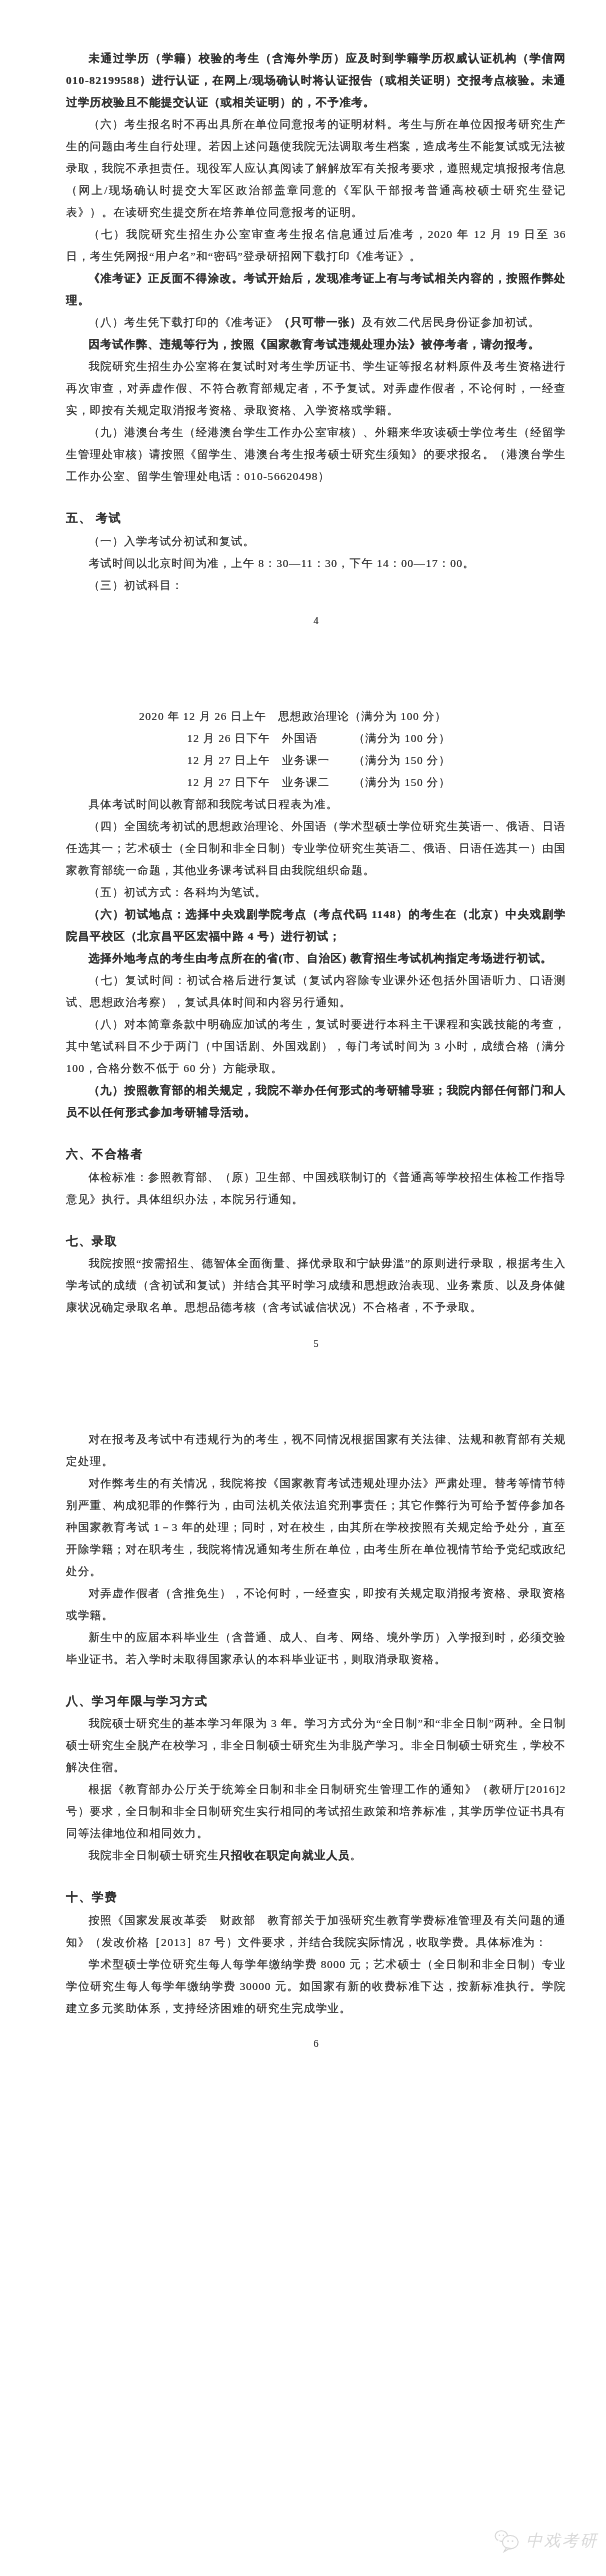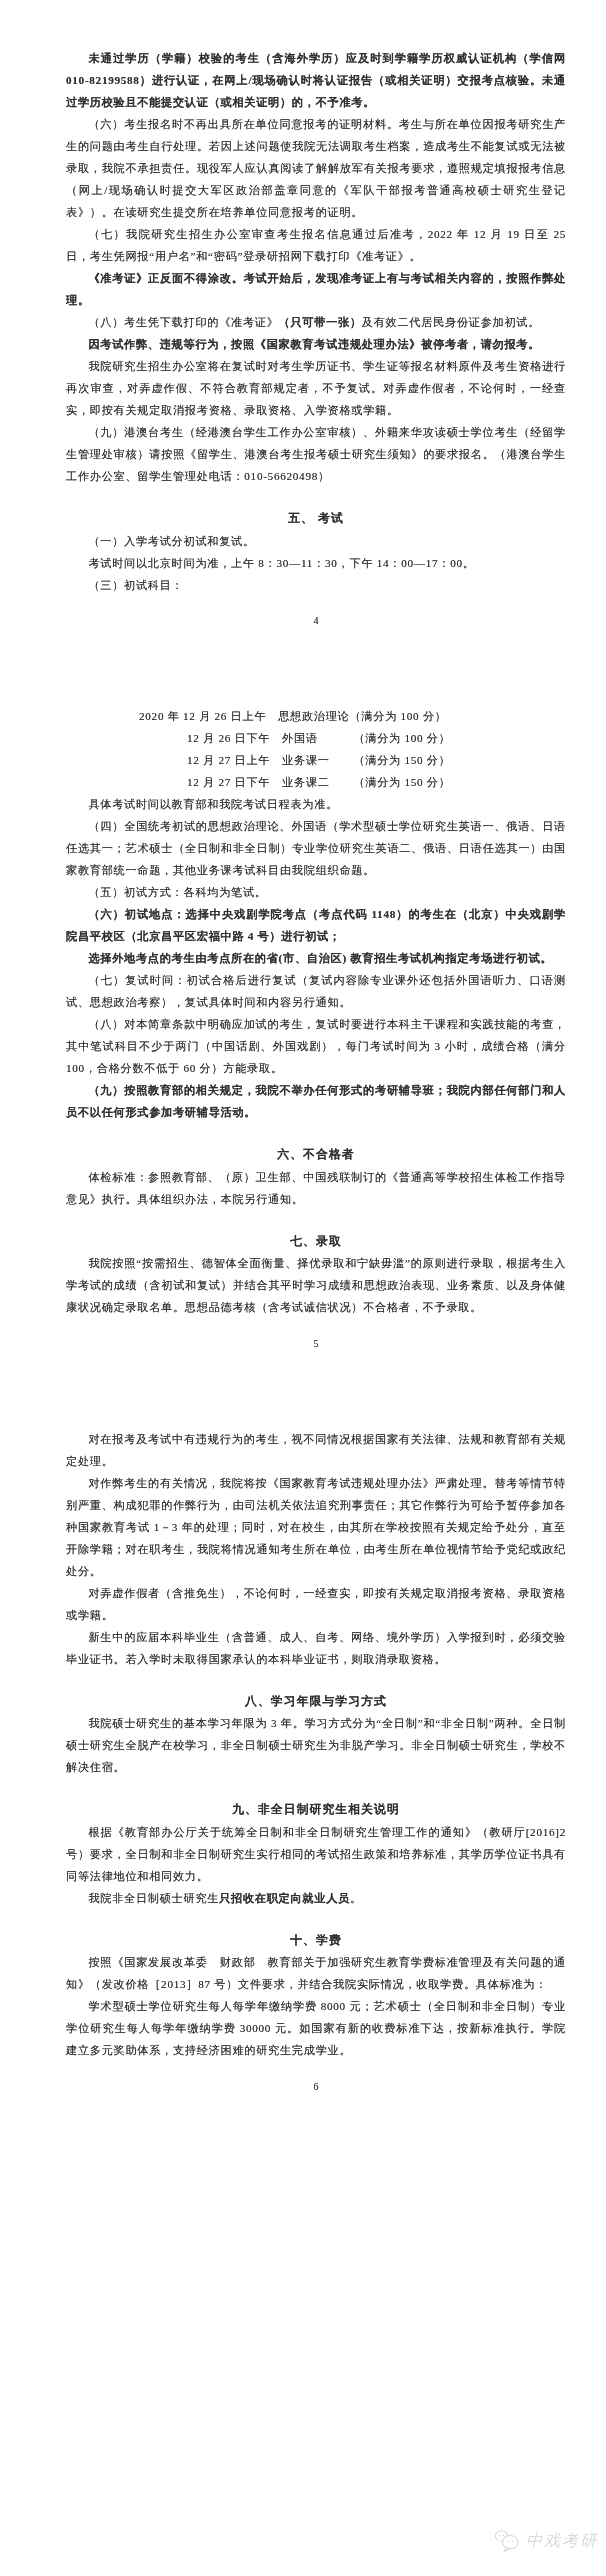--- a/index.html
+++ b/index.html
@@ -10,41 +10,41 @@
   .doc{
     padding:47px 41px 0 66px;
     text-shadow:0 0 0.3px rgba(70,70,70,.75);
   }
   .para{
     margin:0;font-size:11.2px;line-height:22px;text-align:justify;text-indent:2em;
     letter-spacing:0.7px;font-weight:normal;
   }
   .b{font-weight:bold;}
   .hd{
-    margin:20px 0 0 0;font-size:11.8px;line-height:22.5px;font-weight:bold;letter-spacing:1.1px;text-align:center;
+    margin:20px 0 0 0;font-size:11.8px;line-height:22.5px;font-weight:bold;letter-spacing:1.1px;
   }
   .sched{margin:0;font-size:11.2px;line-height:22px;letter-spacing:0.7px;}
   .s1{margin-left:73px;}
   .s2{margin-left:121px;}
   .pgnum{text-align:center;font-size:10px;line-height:22px;margin:14.6px 0 0 0;color:#3a3a3a;}
   .page-gap{height:73px;}
   .watermark{
     position:absolute;right:9px;top:2528px;display:flex;align-items:center;gap:4.5px;
     color:#d9d9d9;font-size:16.3px;letter-spacing:1.7px;white-space:nowrap;font-style:italic;
   }
   .watermark svg{display:block;}
 </style>
 </head>
 <body>
 
 <div class="doc">
 
   <p class="para b">未通过学历（学籍）校验的考生（含海外学历）应及时到学籍学历权威认证机构（学信网 010-82199588）进行认证，在网上/现场确认时将认证报告（或相关证明）交报考点核验。未通过学历校验且不能提交认证（或相关证明）的，不予准考。</p>
   <p class="para">（六）考生报名时不再出具所在单位同意报考的证明材料。考生与所在单位因报考研究生产生的问题由考生自行处理。若因上述问题使我院无法调取考生档案，造成考生不能复试或无法被录取，我院不承担责任。现役军人应认真阅读了解解放军有关报考要求，遵照规定填报报考信息（网上/现场确认时提交大军区政治部盖章同意的《军队干部报考普通高校硕士研究生登记表》）。在读研究生提交所在培养单位同意报考的证明。</p>
-  <p class="para">（七）我院研究生招生办公室审查考生报名信息通过后准考，2022 年 12 月 19 日至 25 日，考生凭网报“用户名”和“密码”登录研招网下载打印《准考证》。</p>
+  <p class="para">（七）我院研究生招生办公室审查考生报名信息通过后准考，2020 年 12 月 19 日至 36 日，考生凭网报“用户名”和“密码”登录研招网下载打印《准考证》。</p>
   <p class="para b">《准考证》正反面不得涂改。考试开始后，发现准考证上有与考试相关内容的，按照作弊处理。</p>
   <p class="para"><span>（八）考生凭下载打印的《准考证》</span><span class="b">（只可带一张）</span><span>及有效二代居民身份证参加初试。</span></p>
   <p class="para b">因考试作弊、违规等行为，按照《国家教育考试违规处理办法》被停考者，请勿报考。</p>
   <p class="para">我院研究生招生办公室将在复试时对考生学历证书、学生证等报名材料原件及考生资格进行再次审查，对弄虚作假、不符合教育部规定者，不予复试。对弄虚作假者，不论何时，一经查实，即按有关规定取消报考资格、录取资格、入学资格或学籍。</p>
   <p class="para">（九）港澳台考生（经港澳台学生工作办公室审核）、外籍来华攻读硕士学位考生（经留学生管理处审核）请按照《留学生、港澳台考生报考硕士研究生须知》的要求报名。（港澳台学生工作办公室、留学生管理处电话：010-56620498）</p>
 
   <h2 class="hd">五、 考试</h2>
   <p class="para">（一）入学考试分初试和复试。</p>
   <p class="para">考试时间以北京时间为准，上午 8：30—11：30，下午 14：00—17：00。</p>
   <p class="para">（三）初试科目：</p>
@@ -75,21 +75,20 @@
   <div class="page-gap"></div>
 
   <p class="para">对在报考及考试中有违规行为的考生，视不同情况根据国家有关法律、法规和教育部有关规定处理。</p>
   <p class="para">对作弊考生的有关情况，我院将按《国家教育考试违规处理办法》严肃处理。替考等情节特别严重、构成犯罪的作弊行为，由司法机关依法追究刑事责任；其它作弊行为可给予暂停参加各种国家教育考试 1－3 年的处理；同时，对在校生，由其所在学校按照有关规定给予处分，直至开除学籍；对在职考生，我院将情况通知考生所在单位，由考生所在单位视情节给予党纪或政纪处分。</p>
   <p class="para">对弄虚作假者（含推免生），不论何时，一经查实，即按有关规定取消报考资格、录取资格或学籍。</p>
   <p class="para">新生中的应届本科毕业生（含普通、成人、自考、网络、境外学历）入学报到时，必须交验毕业证书。若入学时未取得国家承认的本科毕业证书，则取消录取资格。</p>
 
   <h2 class="hd">八、学习年限与学习方式</h2>
   <p class="para">我院硕士研究生的基本学习年限为 3 年。学习方式分为“全日制”和“非全日制”两种。全日制硕士研究生全脱产在校学习，非全日制硕士研究生为非脱产学习。非全日制硕士研究生，学校不解决住宿。</p>
 
-  <h2 class="hd">九、非全日制研究生相关说明</h2>
   <p class="para">根据《教育部办公厅关于统筹全日制和非全日制研究生管理工作的通知》（教研厅[2016]2 号）要求，全日制和非全日制研究生实行相同的考试招生政策和培养标准，其学历学位证书具有同等法律地位和相同效力。</p>
   <p class="para"><span>我院非全日制硕士研究生</span><span class="b">只招收在职定向就业人员</span><span>。</span></p>
 
   <h2 class="hd">十、学费</h2>
   <p class="para">按照《国家发展改革委　财政部　教育部关于加强研究生教育学费标准管理及有关问题的通知》（发改价格［2013］87 号）文件要求，并结合我院实际情况，收取学费。具体标准为：</p>
   <p class="para">学术型硕士学位研究生每人每学年缴纳学费 8000 元；艺术硕士（全日制和非全日制）专业学位研究生每人每学年缴纳学费 30000 元。如国家有新的收费标准下达，按新标准执行。学院建立多元奖助体系，支持经济困难的研究生完成学业。</p>
 
   <div class="pgnum">6</div>
 </div>
 

